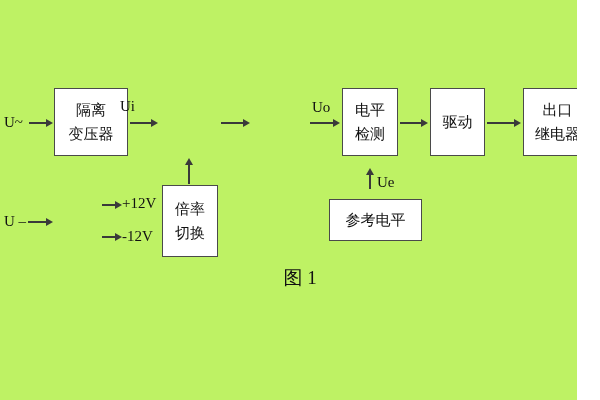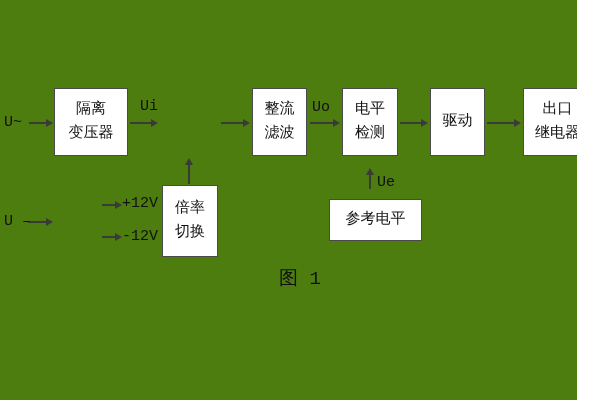--- a/index.html
+++ b/index.html
@@ -1,21 +1,21 @@
 <!DOCTYPE html>
 <html><head>
 <meta charset="utf-8">
 <style>
   html, body { margin: 0; padding: 0; background: #ffffff; }
   #stage {
     position: relative;
     width: 577px;
     height: 400px;
-    background: #4d7c0f;
-    font-family: Liberation Mono, monospace;
+    background: #bef264;
+    font-family: Liberation Serif, serif;
     color: #111111;
     overflow: hidden;
   }
   .box {
     position: absolute;
     background: #ffffff;
     border: 1px solid #4a4a4a;
     display: flex;
     flex-direction: column;
     align-items: center;
@@ -77,24 +77,20 @@
 <body>
 
 <div id="stage">
 
   <div class="box" style="left:54px; top:88px; width:74px; height:68px">
     <span>隔离</span>
     <span>变压器</span>
   </div>
 
 
-  <div class="box" style="left:252px; top:88px; width:55px; height:68px">
-    <span>整流</span>
-    <span>滤波</span>
-  </div>
 
   <div class="box" style="left:342px; top:88px; width:56px; height:68px">
     <span>电平</span>
     <span>检测</span>
   </div>
 
   <div class="box" style="left:430px; top:88px; width:55px; height:68px">
     <span>驱动</span>
   </div>
 
@@ -122,21 +118,21 @@
 
   <div class="hline head-right" style="left:28px; top:221px; width:18px"></div>
   <div class="hline head-right" style="left:102px; top:204px; width:13px"></div>
   <div class="hline head-right" style="left:102px; top:236px; width:13px"></div>
 
   <div class="vline head-up" style="left:188px; top:165px; height:19px"></div>
   <div class="vline head-up" style="left:369px; top:175px; height:14px"></div>
 
   <span class="lbl" style="left:4px; top:115px">U~</span>
   <span class="lbl" style="left:4px; top:214px">U –</span>
-  <span class="lbl" style="left:140px; top:99px">Ui</span>
+  <span class="lbl" style="left:120px; top:99px">Ui</span>
   <span class="lbl" style="left:312px; top:100px">Uo</span>
   <span class="lbl" style="left:377px; top:175px">Ue</span>
   <span class="lbl" style="left:122px; top:196px">+12V</span>
   <span class="lbl" style="left:122px; top:229px">-12V</span>
 
   <div class="caption">图 1</div>
 
 </div>
 
 </body></html>

